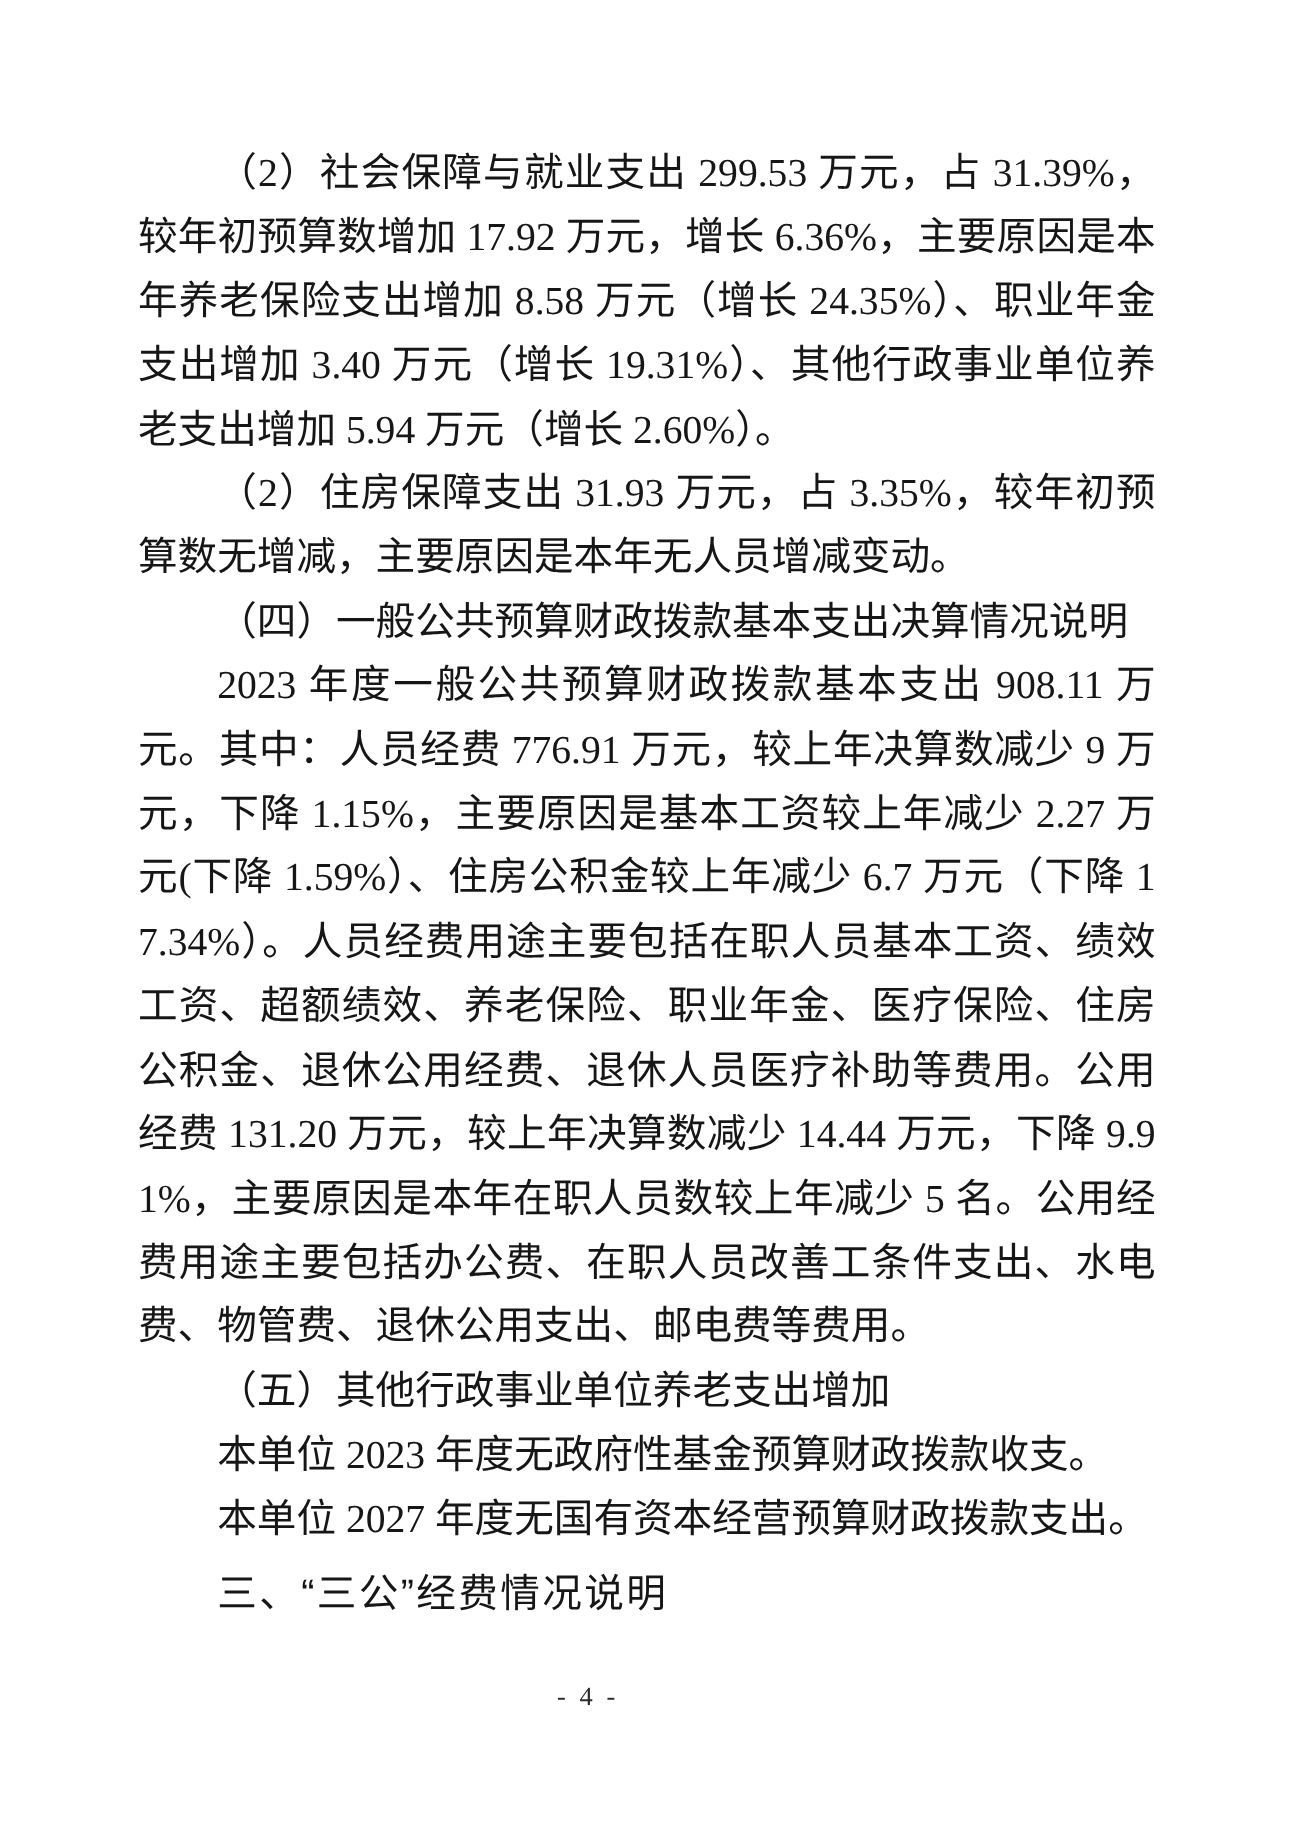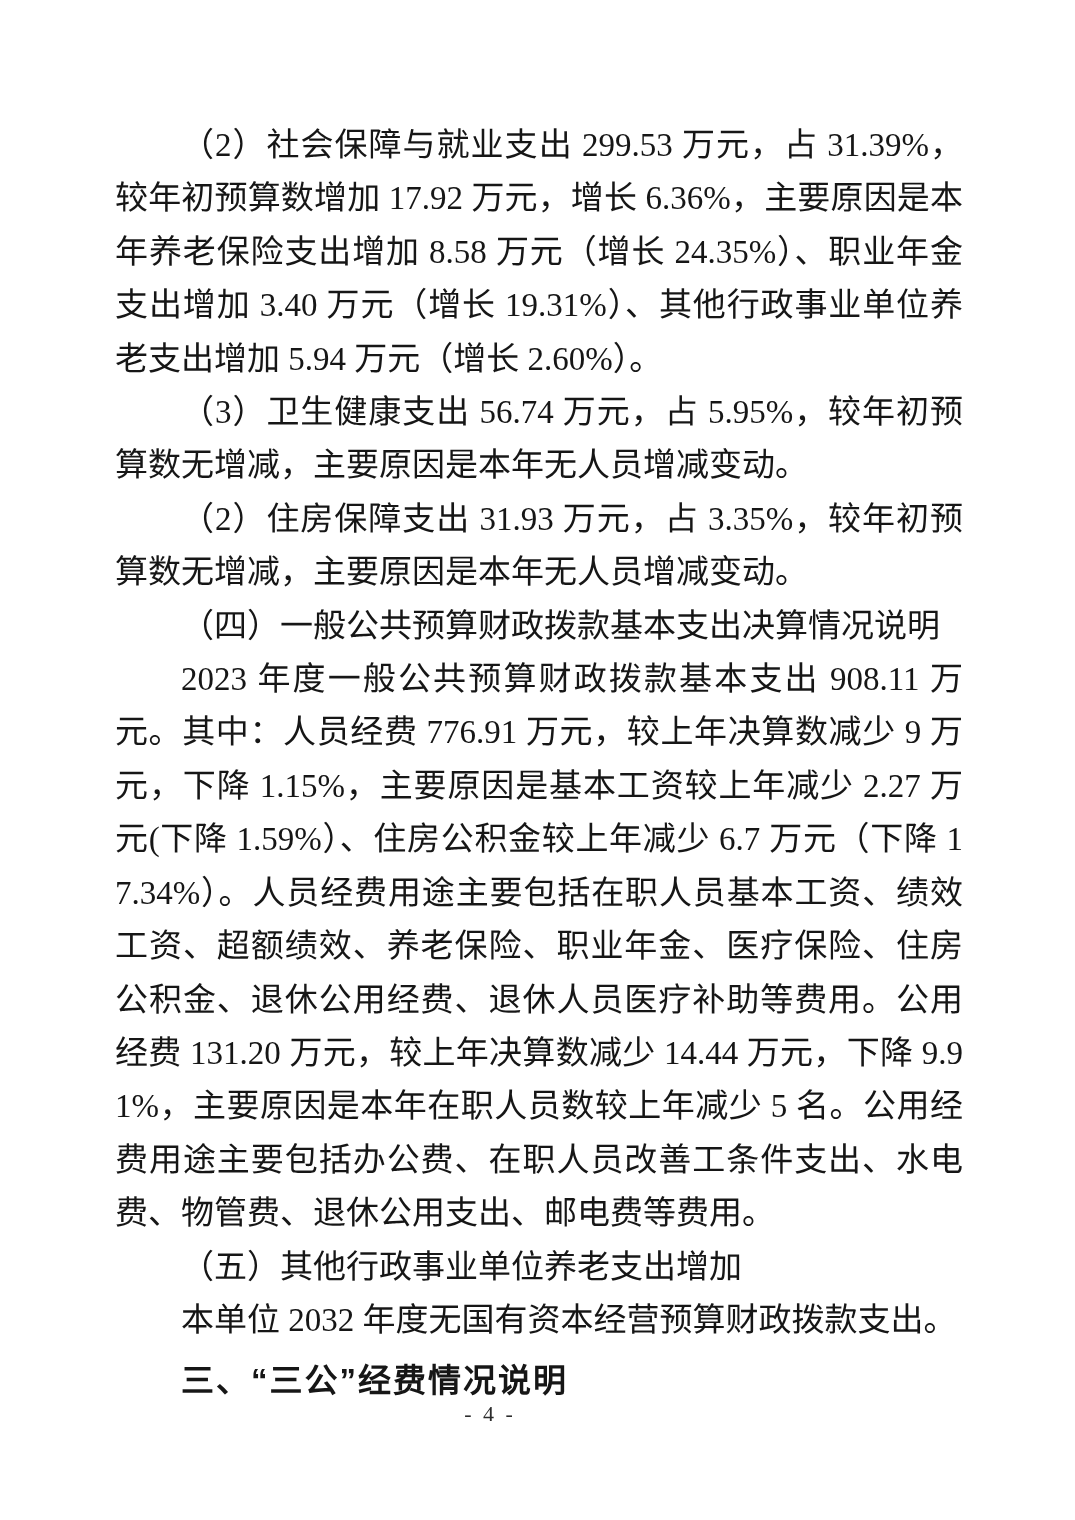--- a/index.html
+++ b/index.html
@@ -30,21 +30,21 @@
     margin: 0;
     padding: 0;
     text-indent: 2em;
     word-break: break-all;
   }
   .content p.subheading {
     font-weight: normal;
   }
   .content p.section-heading {
     font-family: "Liberation Sans", "DejaVu Sans", sans-serif;
-    font-weight: bold;
+    font-weight: normal;
     margin-top: 7px;
     letter-spacing: 2px;
   }
   .page-number {
     position: absolute;
     left: 0;
     top: 1401px;
     width: 100%;
     text-align: center;
     font-family: "Liberation Serif", "DejaVu Serif", serif;
@@ -52,23 +52,23 @@
     color: #2c2c2c;
     letter-spacing: 3px;
   }
 </style>
 </head>
 <body>
 
 <div class="page">
   <div class="content">
     <p class="body">（2）社会保障与就业支出 299.53 万元，占 31.39%，较年初预算数增加 17.92 万元，增长 6.36%，主要原因是本年养老保险支出增加 8.58 万元（增长 24.35%）、职业年金支出增加 3.40 万元（增长 19.31%）、其他行政事业单位养老支出增加 5.94 万元（增长 2.60%）。</p>
-    <p class="body">（3）卫生健康支出 56.74 万元，占 5.95%，较年初预算数无增减，主要原因是本年无人员增减变动。</p>
     <p class="body">（2）住房保障支出 31.93 万元，占 3.35%，较年初预算数无增减，主要原因是本年无人员增减变动。</p>
     <p class="subheading">（四）一般公共预算财政拨款基本支出决算情况说明</p>
     <p class="body">2023 年度一般公共预算财政拨款基本支出 908.11 万元。其中：人员经费 776.91 万元，较上年决算数减少 9 万元，下降 1.15%，主要原因是基本工资较上年减少 2.27 万元(下降 1.59%）、住房公积金较上年减少 6.7 万元（下降 17.34%）。人员经费用途主要包括在职人员基本工资、绩效工资、超额绩效、养老保险、职业年金、医疗保险、住房公积金、退休公用经费、退休人员医疗补助等费用。公用经费 131.20 万元，较上年决算数减少 14.44 万元，下降 9.91%，主要原因是本年在职人员数较上年减少 5 名。公用经费用途主要包括办公费、在职人员改善工条件支出、水电费、物管费、退休公用支出、邮电费等费用。</p>
     <p class="subheading">（五）其他行政事业单位养老支出增加</p>
-    <p class="body">本单位 2032 年度无国有资本经营预算财政拨款支出。</p>
+    <p class="body">本单位 2023 年度无政府性基金预算财政拨款收支。</p>
+    <p class="body">本单位 2027 年度无国有资本经营预算财政拨款支出。</p>
     <p class="section-heading">三、“三公”经费情况说明</p>
   </div>
 
   <div class="page-number">- 4 -</div>
 </div>
 
 </body></html>

